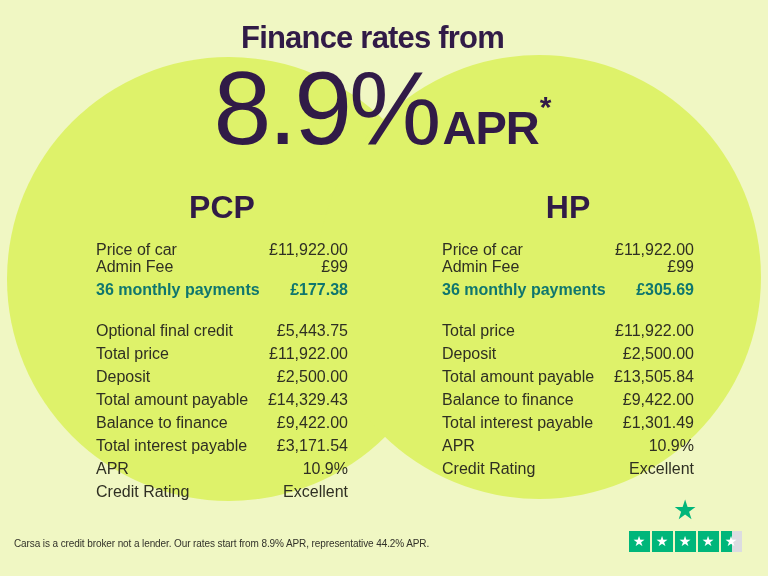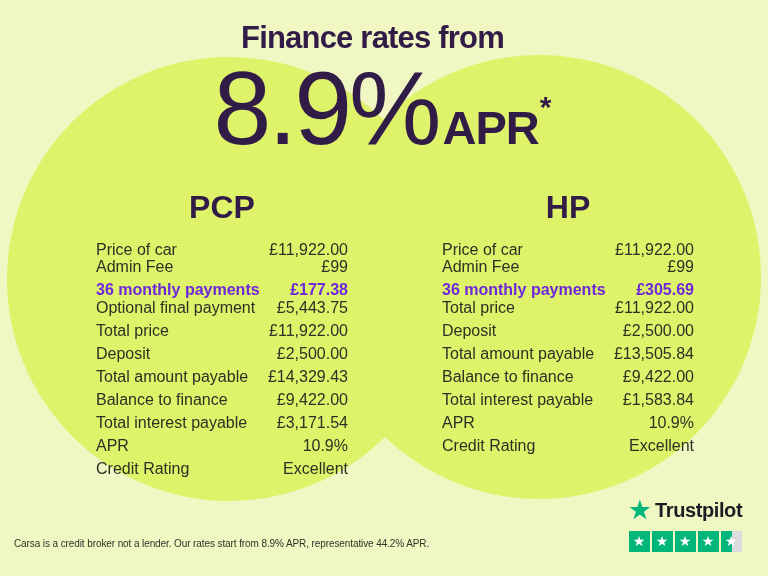--- a/index.html
+++ b/index.html
@@ -87,21 +87,21 @@
     color: #2f2f23;
   }
   .frow {
     display: flex;
     justify-content: space-between;
     align-items: baseline;
     line-height: 17px;
     margin-bottom: 6px;
   }
   .frow.tight { margin-bottom: 0px; }
-  .frow.bold  { font-weight: 700; color: #6d28d9; margin-top: 1px; margin-bottom: 1px; }
+  .frow.bold  { font-weight: 700; color: #0f766e; margin-top: 1px; margin-bottom: 24px; }
   .frow .lbl { text-align: right; white-space: nowrap; }
   .frow .val { text-align: right; white-space: nowrap; }
 
   
   .disclaimer {
     position: absolute;
     left: 14px; top: 537px;
     width: 440px;
     font-size: 10px;
     letter-spacing: -0.1px;
@@ -180,21 +180,21 @@
         </div>
         <div class="frow">
           <span class="lbl">Admin Fee</span>
           <span class="val">£99</span>
         </div>
         <div class="frow bold">
           <span class="lbl">36 monthly payments</span>
           <span class="val">£177.38</span>
         </div>
         <div class="frow">
-          <span class="lbl">Optional final payment</span>
+          <span class="lbl">Optional final credit</span>
           <span class="val">£5,443.75</span>
         </div>
         <div class="frow">
           <span class="lbl">Total price</span>
           <span class="val">£11,922.00</span>
         </div>
         <div class="frow">
           <span class="lbl">Deposit</span>
           <span class="val">£2,500.00</span>
         </div>
@@ -247,41 +247,40 @@
         <div class="frow">
           <span class="lbl">Total amount payable</span>
           <span class="val">£13,505.84</span>
         </div>
         <div class="frow">
           <span class="lbl">Balance to finance</span>
           <span class="val">£9,422.00</span>
         </div>
         <div class="frow">
           <span class="lbl">Total interest payable</span>
-          <span class="val">£1,583.84</span>
+          <span class="val">£1,301.49</span>
         </div>
         <div class="frow">
           <span class="lbl">APR</span>
           <span class="val">10.9%</span>
         </div>
         <div class="frow">
           <span class="lbl">Credit Rating</span>
           <span class="val">Excellent</span>
         </div>
       </div>
   </div>
 
   <div class="disclaimer">
     <div>Carsa is a credit broker not a lender. Our rates start from 8.9% APR, representative 44.2% APR.</div>
   </div>
 
   <div class="trustpilot">
     <div class="tp-logo-row">
       <span class="tp-star-icon">★</span>
-      <span class="tp-brand">Trustpilot</span>
     </div>
     <div class="tp-stars">
         <div class="tp-box">★</div>
         <div class="tp-box">★</div>
         <div class="tp-box">★</div>
         <div class="tp-box">★</div>
         <div class="tp-box half">★</div>
       </div>
   </div>
 

